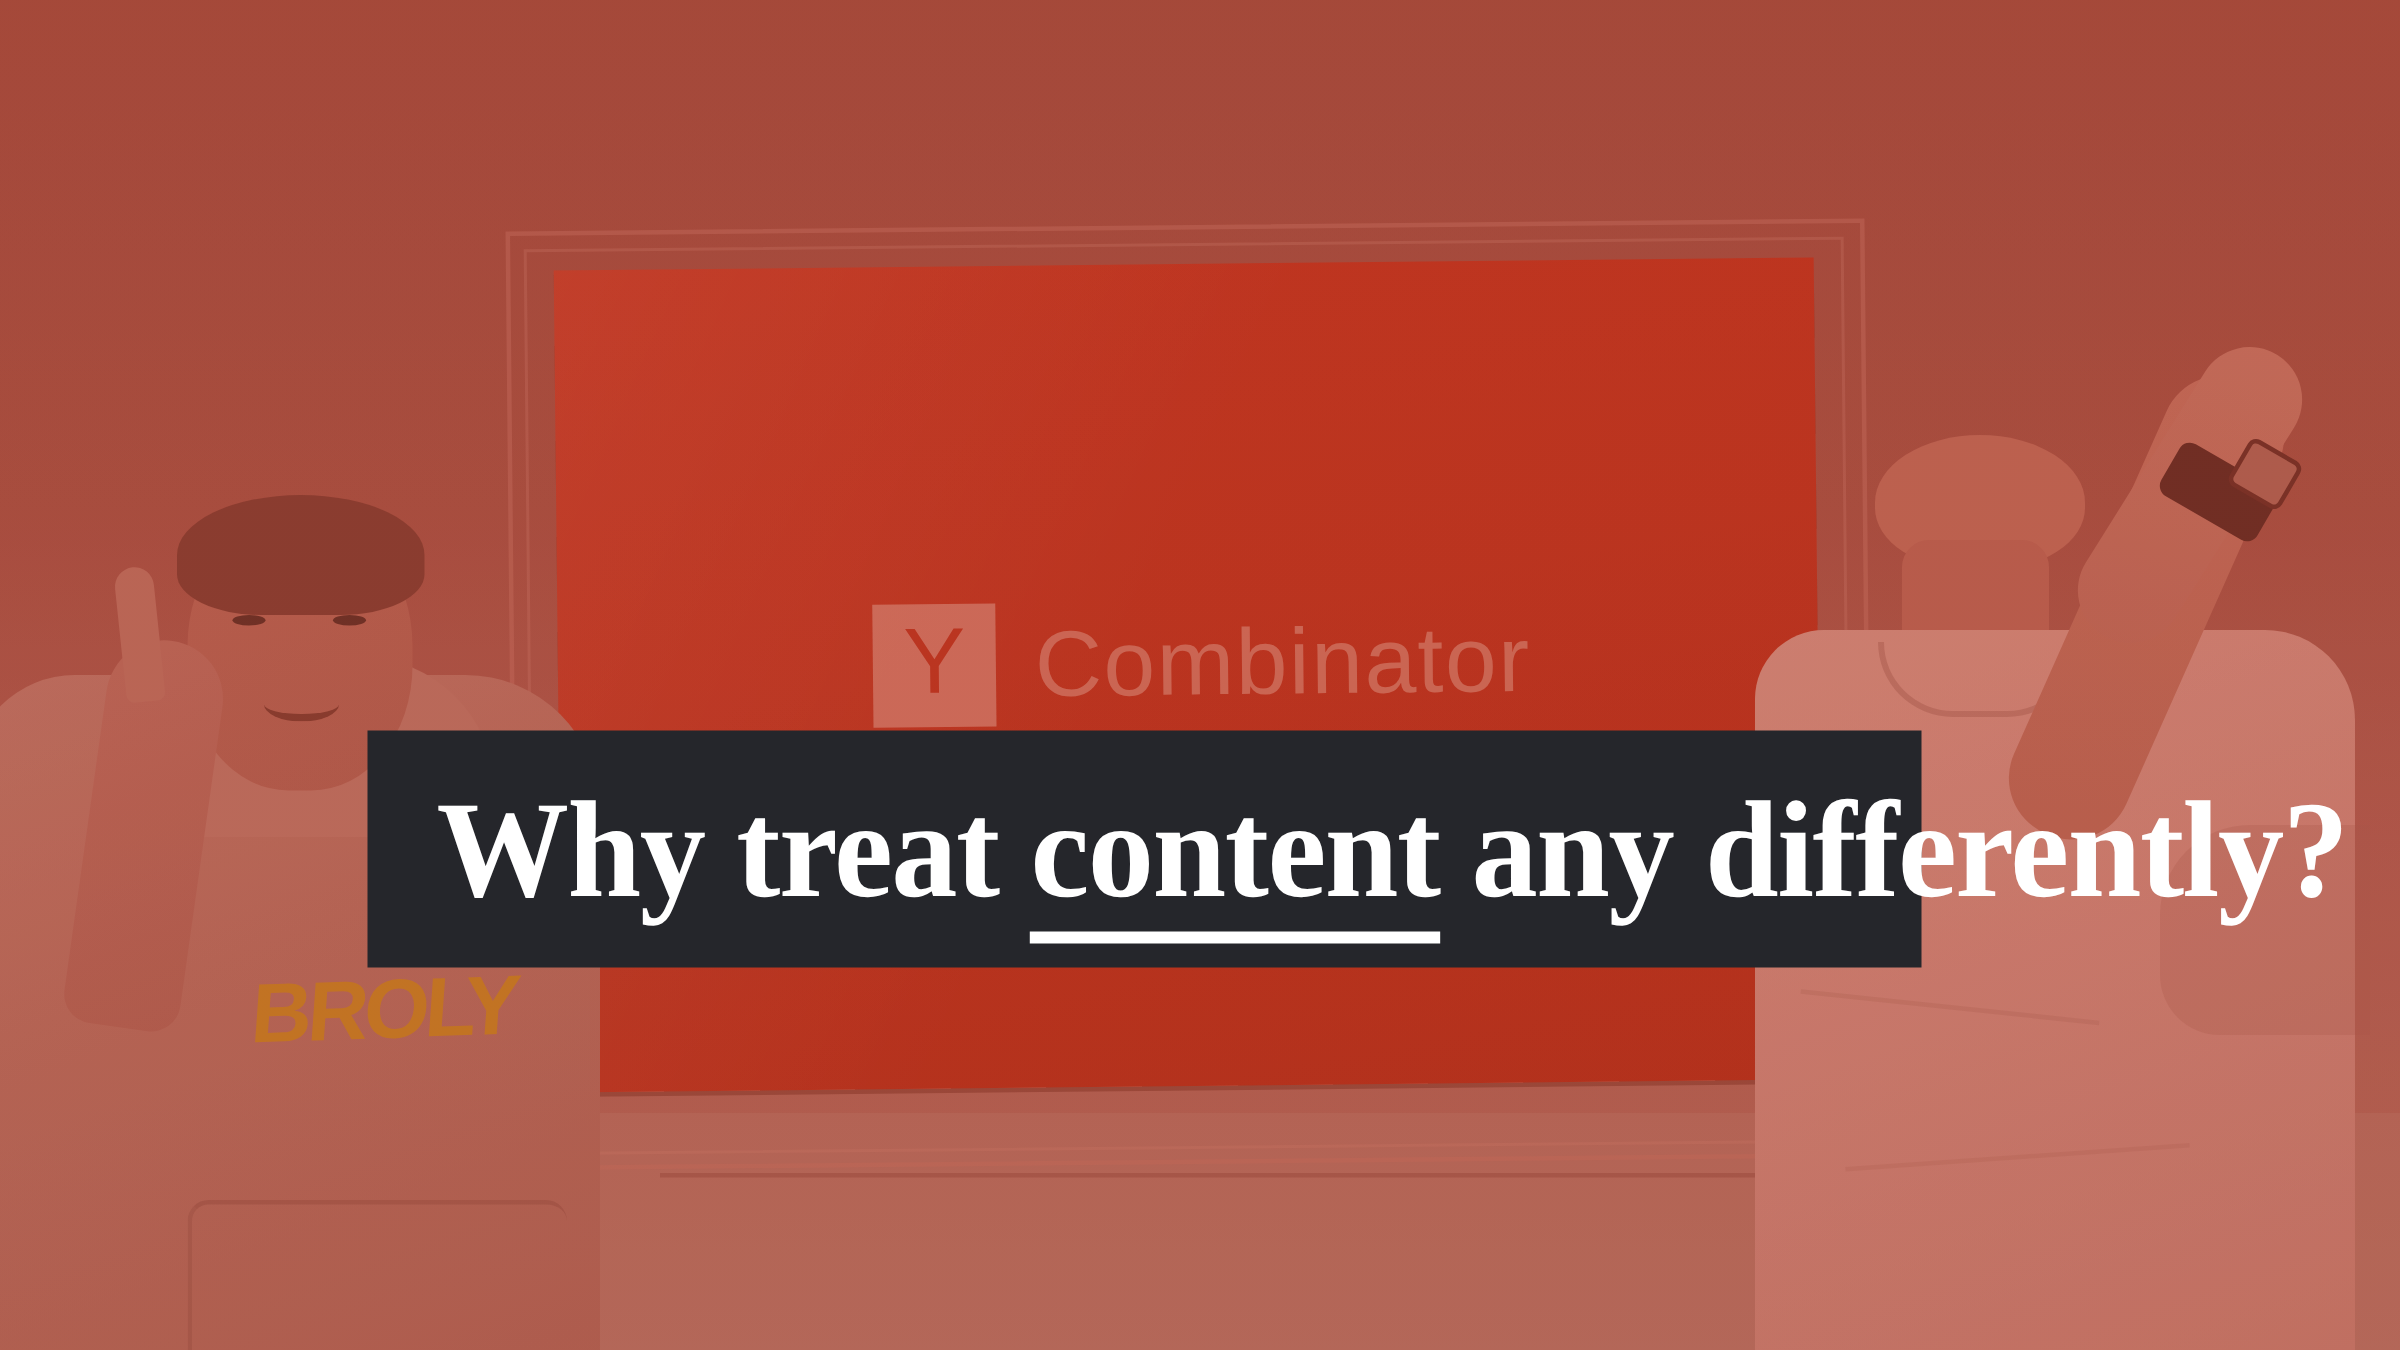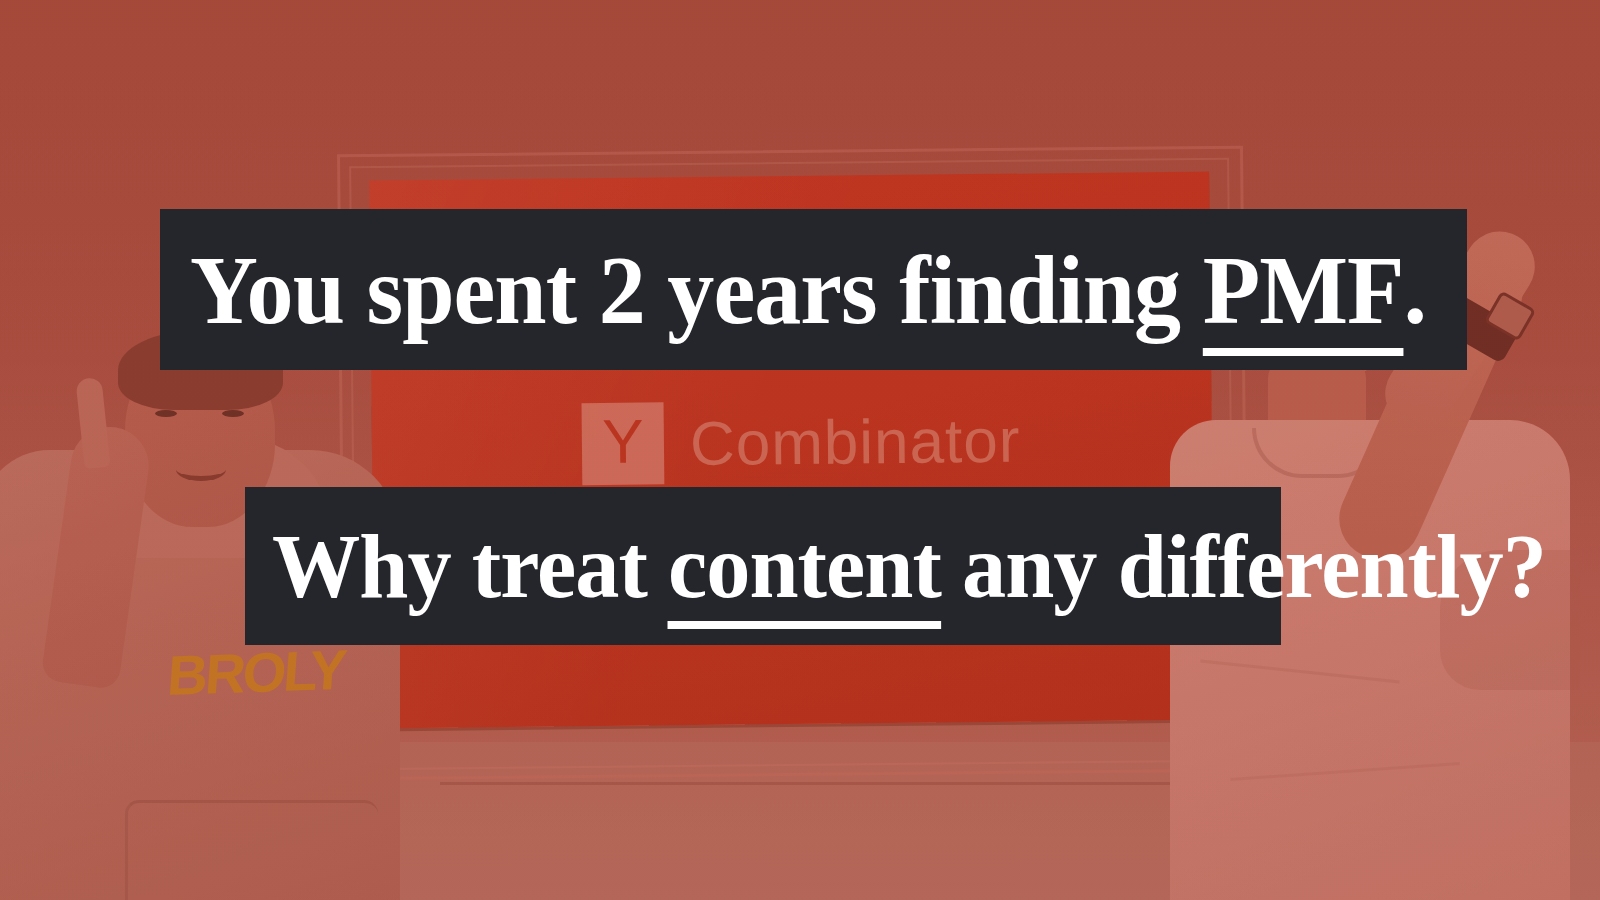--- a/index.html
+++ b/index.html
@@ -318,21 +318,21 @@
     top: 209px;
     width: 1307px;
     height: 161px;
     padding: 0 30px;
   }
   .banner-2 {
     left: 245px;
     top: 487px;
     width: 1036px;
     height: 158px;
-    padding: 0 27px;
+    padding: 0 46px;
   }
   .headline {
     color: #ffffff;
     font-family: "Liberation Serif", serif;
     font-weight: 700;
     line-height: 1;
     white-space: nowrap;
     letter-spacing: -1px;
     transform: scaleX(0.96);
     transform-origin: left center;
@@ -401,25 +401,20 @@
       <div class="pr-watch"></div>
       <div class="pr-watch-face"></div>
       <div class="pr-shirt-fold-a"></div>
       <div class="pr-shirt-fold-b"></div>
     </div>
 
     <div class="tint"></div>
     <div class="tint2"></div>
   </div>
 
-  <div class="banner banner-1">
-    <div class="headline headline-1">
-      <span>You spent 2 years finding </span><span class="u">PMF</span><span>.</span>
-    </div>
-  </div>
 
   <div class="banner banner-2">
     <div class="headline headline-2">
       <span>Why treat </span><span class="u">content</span><span> any differently?</span>
     </div>
   </div>
 
 </div>
 
 </body></html>

